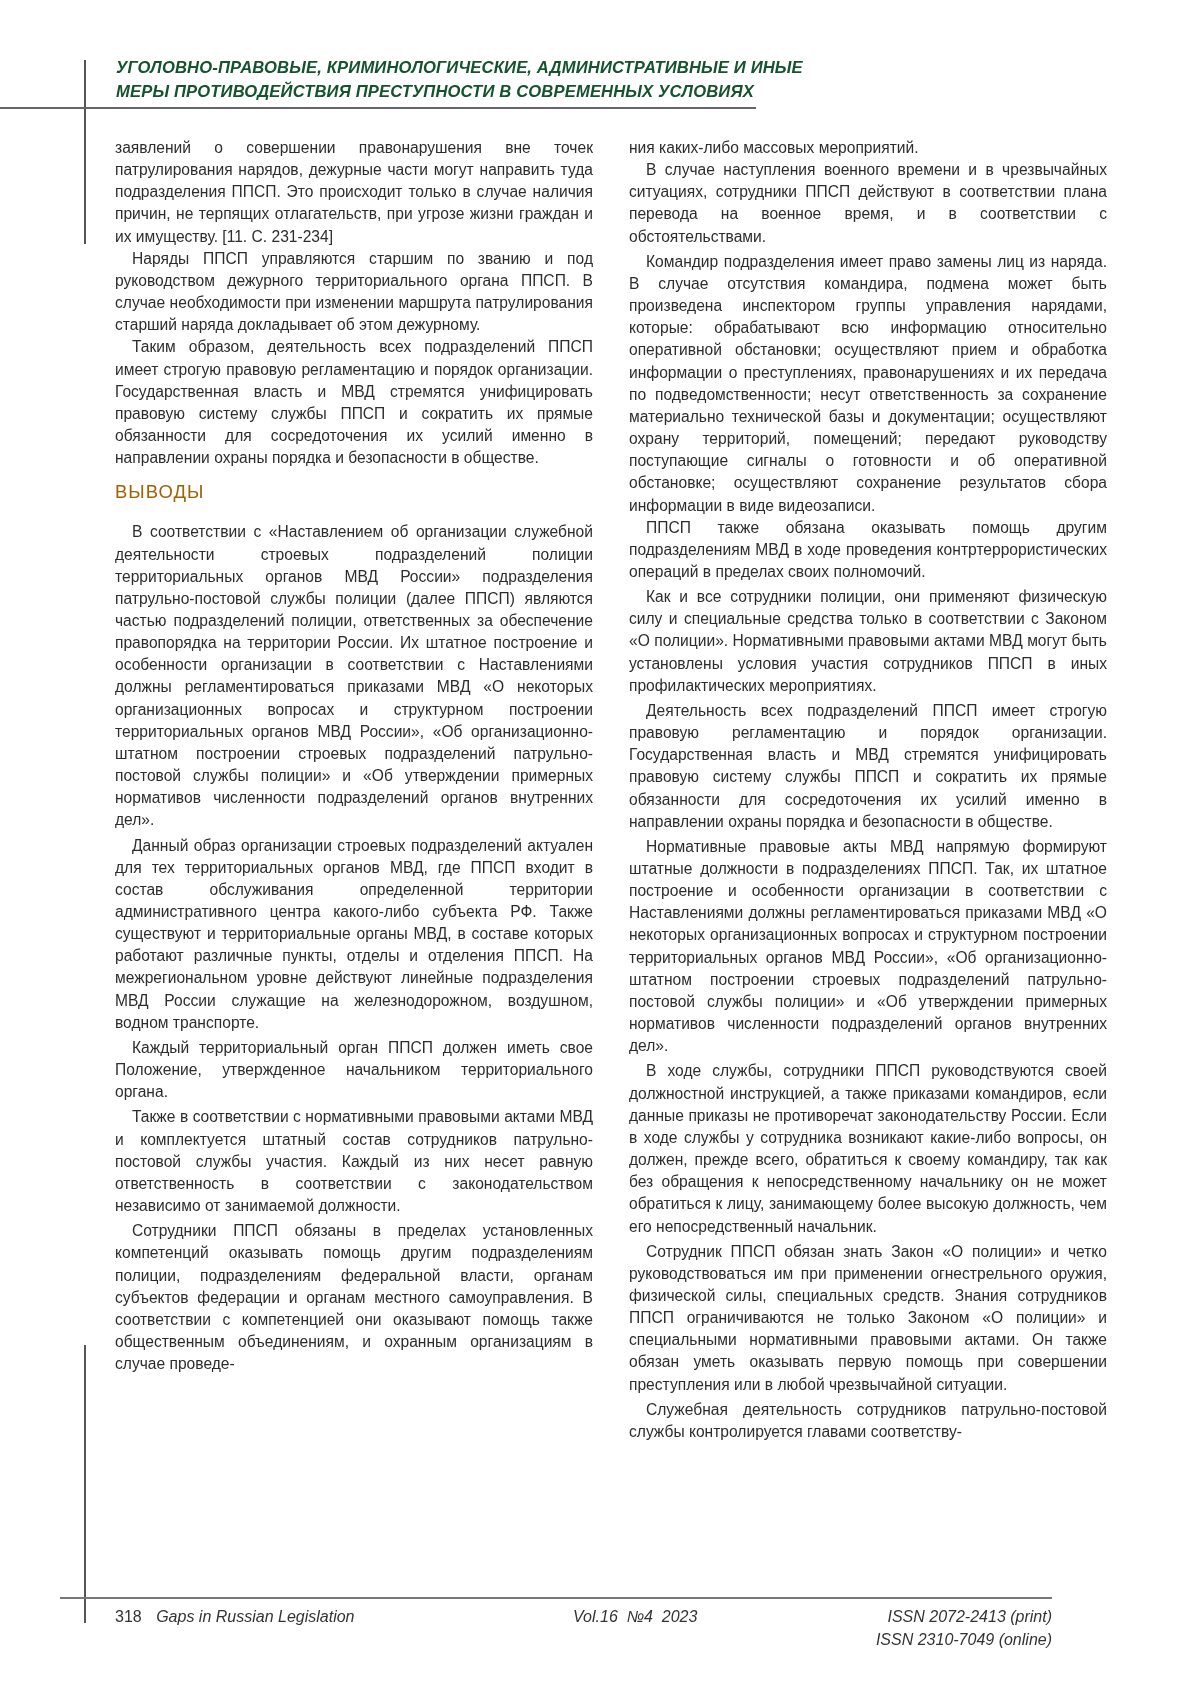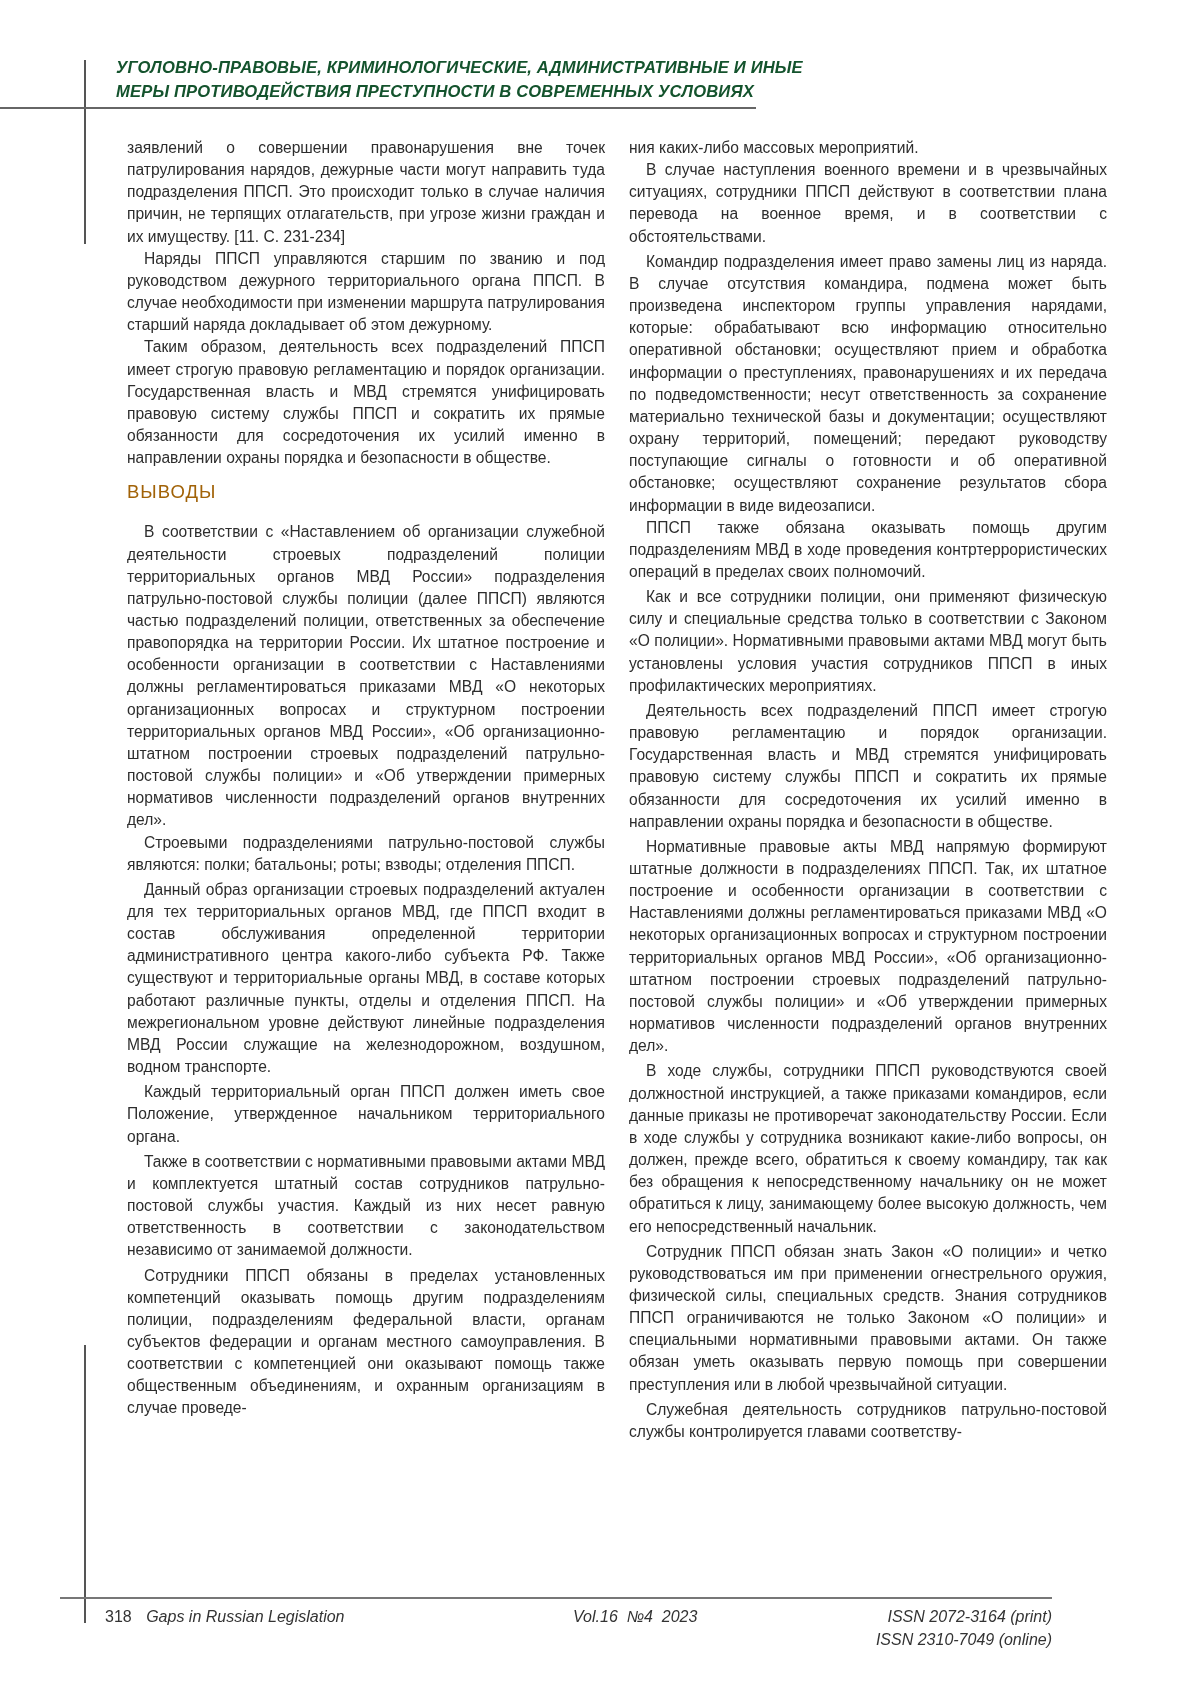--- a/index.html
+++ b/index.html
@@ -12,30 +12,30 @@
   #hrule-header { top: 107px; left: 0; width: 756px; }
   #hrule-footer { top: 1597px; left: 60px; width: 992px; height: 1.5px; background: #777; }
 
   .header-title { position: absolute; left: 116px; top: 56px; width: 700px;
     font-style: italic; font-weight: bold; font-size: 16.6px; line-height: 24px;
     color: #14532d; letter-spacing: 0.15px; }
   .header-title div { white-space: nowrap; }
 
   .col { position: absolute; top: 137px; width: 478px;
     font-size: 15.6px; line-height: 22.15px; text-align: justify; color: #2d2d2d; }
-  #col-left { left: 115px; margin-left: 12px; }
+  #col-left { left: 115px; }
   #col-right { left: 617px; margin-left: 12px; }
   .col p { margin: 0; text-indent: 0; }
   .col p.ind { text-indent: 17px; }
   .col p.sp { margin-top: 3px; }
   .col h2 { font-weight: normal; font-size: 18.5px; letter-spacing: 1px;
     margin: 12px 0 18px 0; line-height: 22px; color: #a16207; }
 
   .footer { position: absolute; top: 1605px; font-size: 16px; line-height: 23px; color: #333; }
-  #footer-left { left: 105px; }
+  #footer-left { left: 115px; }
   #footer-left .page-num { margin-right: 10px; font-style: normal; }
   #footer-left .journal { font-style: italic; }
   #footer-mid { left: 573px; font-style: italic; }
   #footer-right { right: 148px; text-align: right; font-style: italic; }
 </style>
 </head>
 <body>
 
 <div class="vrule" id="vrule-top"></div>
 <div class="vrule" id="vrule-bottom"></div>
@@ -46,21 +46,20 @@
   <div>УГОЛОВНО-ПРАВОВЫЕ, КРИМИНОЛОГИЧЕСКИЕ, АДМИНИСТРАТИВНЫЕ И ИНЫЕ</div>
   <div>МЕРЫ ПРОТИВОДЕЙСТВИЯ ПРЕСТУПНОСТИ В СОВРЕМЕННЫХ УСЛОВИЯХ</div>
 </div>
 
 <div class="col" id="col-left">
   <p>заявлений о совершении правонарушения вне точек патрулирования нарядов, дежурные части могут направить туда подразделения ППСП. Это происходит только в случае наличия причин, не терпящих отлагательств, при угрозе жизни граждан и их имуществу. [11. С. 231-234]</p>
   <p class="ind">Наряды ППСП управляются старшим по званию и под руководством дежурного территориального органа ППСП. В случае необходимости при изменении маршрута патрулирования старший наряда докладывает об этом дежурному.</p>
   <p class="ind">Таким образом, деятельность всех подразделений ППСП имеет строгую правовую регламентацию и порядок организации. Государственная власть и МВД стремятся унифицировать правовую систему службы ППСП и сократить их прямые обязанности для сосредоточения их усилий именно в направлении охраны порядка и безопасности в обществе.</p>
   <h2>ВЫВОДЫ</h2>
   <p class="ind">В соответствии с «Наставлением об организации служебной деятельности строевых подразделений полиции территориальных органов МВД России» подразделения патрульно-постовой службы полиции (далее ППСП) являются частью подразделений полиции, ответственных за обеспечение правопорядка на территории России. Их штатное построение и особенности организации в соответствии с Наставлениями должны регламентироваться приказами МВД «О некоторых организационных вопросах и структурном построении территориальных органов МВД России», «Об организационно-штатном построении строевых подразделений патрульно-постовой службы полиции» и «Об утверждении примерных нормативов численности подразделений органов внутренних дел».</p>
-  <p class="ind">Строевыми подразделениями патрульно-постовой службы являются: полки; батальоны; роты; взводы; отделения ППСП.</p>
   <p class="ind sp">Данный образ организации строевых подразделений актуален для тех территориальных органов МВД, где ППСП входит в состав обслуживания определенной территории административного центра какого-либо субъекта РФ. Также существуют и территориальные органы МВД, в составе которых работают различные пункты, отделы и отделения ППСП. На межрегиональном уровне действуют линейные подразделения МВД России служащие на железнодорожном, воздушном, водном транспорте.</p>
   <p class="ind sp">Каждый территориальный орган ППСП должен иметь свое Положение, утвержденное начальником территориального органа.</p>
   <p class="ind sp">Также в соответствии с нормативными правовыми актами МВД и комплектуется штатный состав сотрудников патрульно-постовой службы участия. Каждый из них несет равную ответственность в соответствии с законодательством независимо от занимаемой должности.</p>
   <p class="ind sp">Сотрудники ППСП обязаны в пределах установленных компетенций оказывать помощь другим подразделениям полиции, подразделениям федеральной власти, органам субъектов федерации и органам местного самоуправления. В соответствии с компетенцией они оказывают помощь также общественным объединениям, и охранным организациям в случае проведе-</p>
 </div>
 
 <div class="col" id="col-right">
   <p>ния каких-либо массовых мероприятий.</p>
   <p class="ind">В случае наступления военного времени и в чрезвычайных ситуациях, сотрудники ППСП действуют в соответствии плана перевода на военное время, и в соответствии с обстоятельствами.</p>
   <p class="ind sp">Командир подразделения имеет право замены лиц из наряда. В случае отсутствия командира, подмена может быть произведена инспектором группы управления нарядами, которые: обрабатывают всю информацию относительно оперативной обстановки; осуществляют прием и обработка информации о преступлениях, правонарушениях и их передача по подведомственности; несут ответственность за сохранение материально технической базы и документации; осуществляют охрану территорий, помещений; передают руководству поступающие сигналы о готовности и об оперативной обстановке; осуществляют сохранение результатов сбора информации в виде видеозаписи.</p>
@@ -72,15 +71,15 @@
   <p class="ind sp">Сотрудник ППСП обязан знать Закон «О полиции» и четко руководствоваться им при применении огнестрельного оружия, физической силы, специальных средств. Знания сотрудников ППСП ограничиваются не только Законом «О полиции» и специальными нормативными правовыми актами. Он также обязан уметь оказывать первую помощь при совершении преступления или в любой чрезвычайной ситуации.</p>
   <p class="ind sp">Служебная деятельность сотрудников патрульно-постовой службы контролируется главами соответству-</p>
 </div>
 
 <div class="footer" id="footer-left">
   <span class="page-num">318</span>
   <span class="journal">Gaps in Russian Legislation</span>
 </div>
 <div class="footer" id="footer-mid" style="white-space: pre;">Vol.16  №4  2023</div>
 <div class="footer" id="footer-right">
-  <div>ISSN 2072-3164 (print)</div>
+  <div>ISSN 2072-2413 (print)</div>
   <div>ISSN 2310-7049 (online)</div>
 </div>
 
 </body></html>

